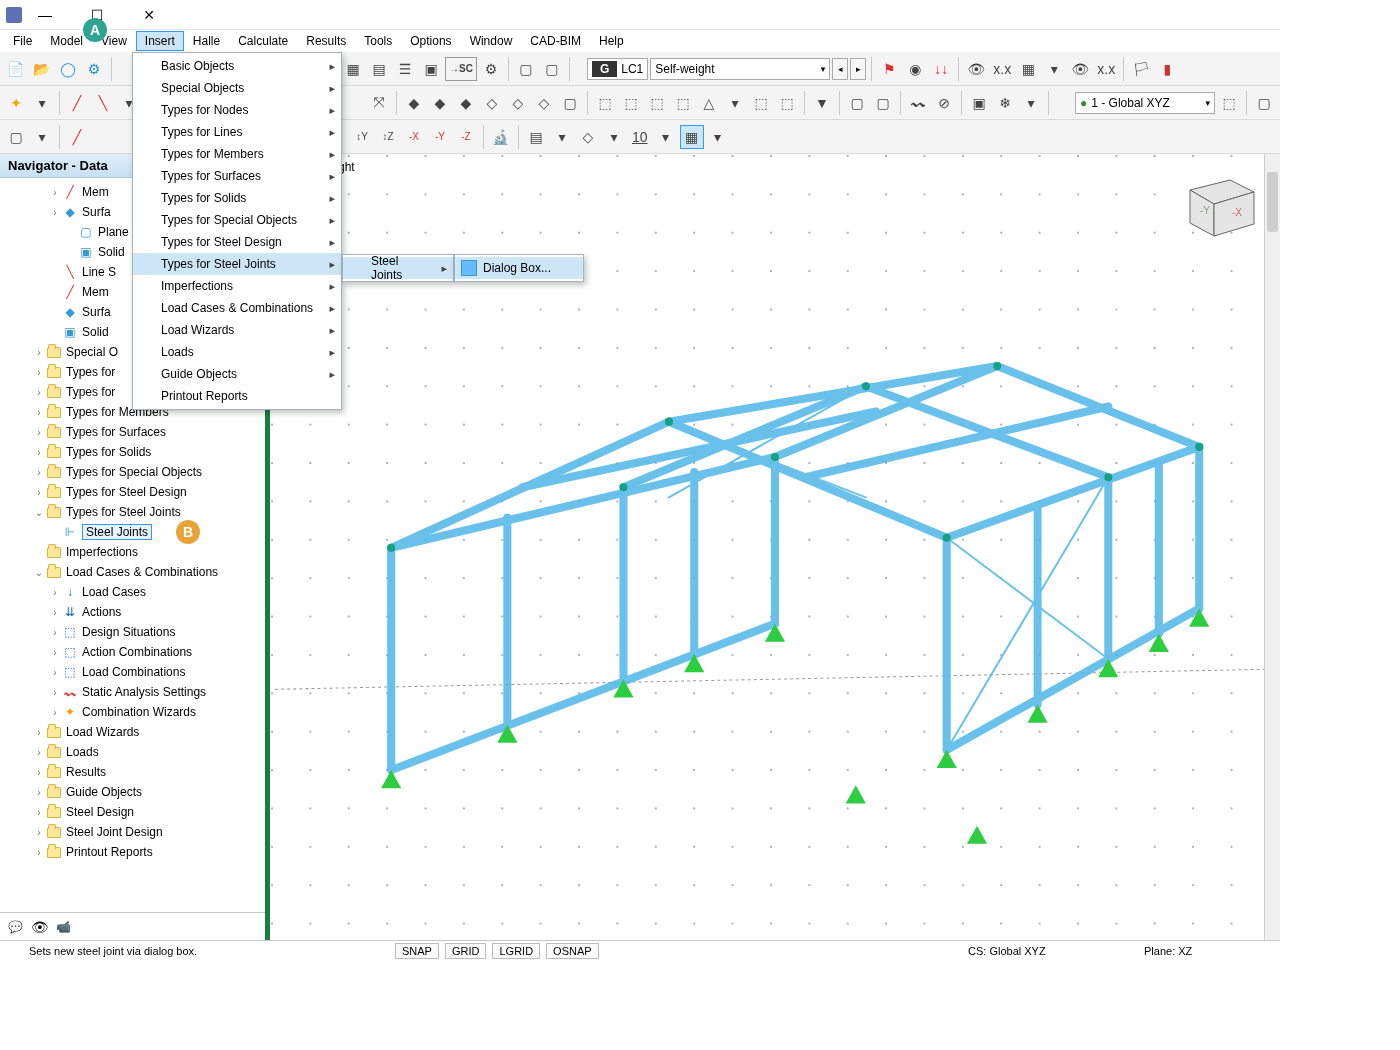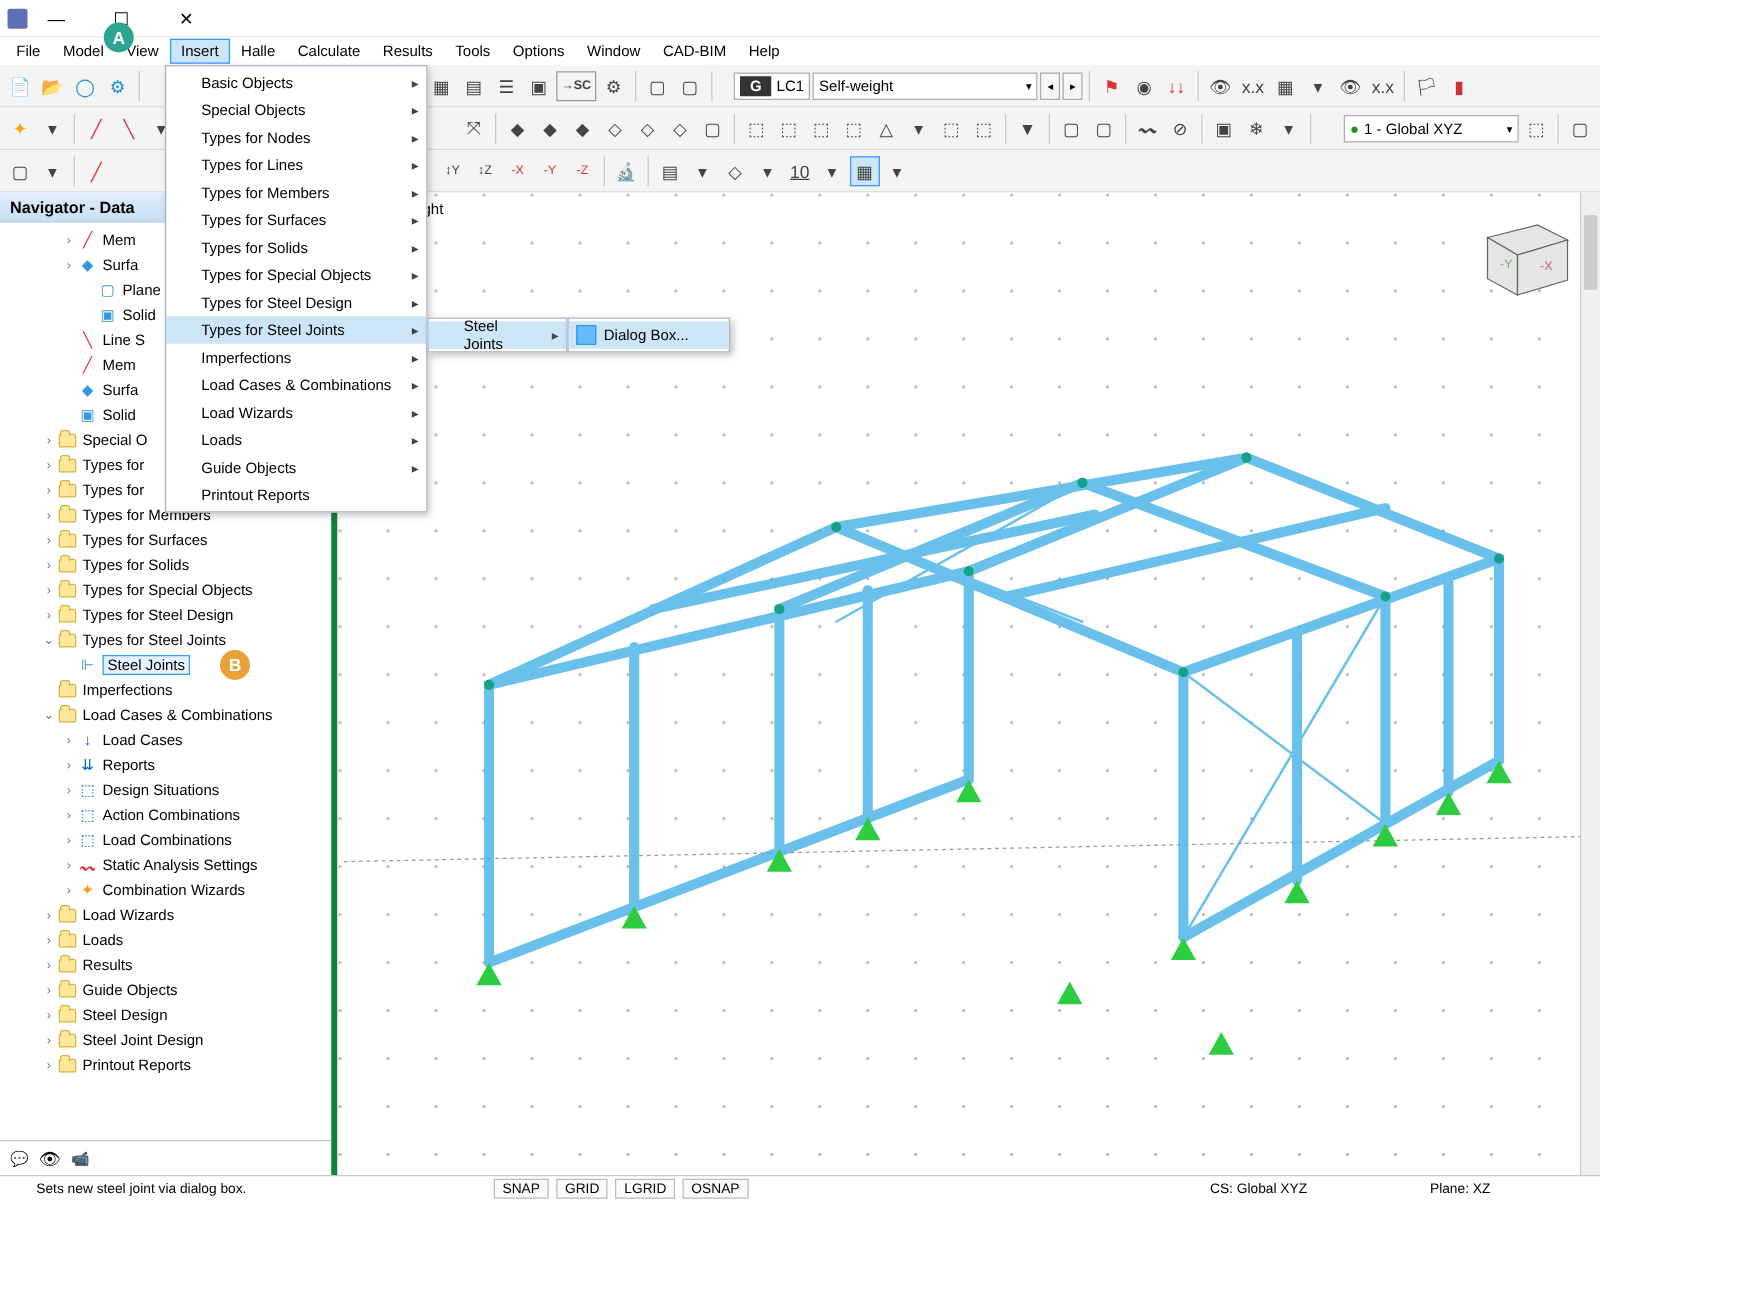--- a/index.html
+++ b/index.html
@@ -399,21 +399,21 @@
             <span style="color:#06c">↓</span>
           </span>
           <span class="lbl">Load Cases</span>
         </div>
         <div class="tn">
           <span class="ind" style="width: 48px;"></span>
           <span class="tw">›</span>
           <span class="ic">
             <span style="color:#06c">⇊</span>
           </span>
-          <span class="lbl">Reports</span>
+          <span class="lbl">Actions</span>
         </div>
         <div class="tn">
           <span class="ind" style="width: 48px;"></span>
           <span class="tw">›</span>
           <span class="ic">
             <span style="color:#06c">⬚</span>
           </span>
           <span class="lbl">Design Situations</span>
         </div>
         <div class="tn">

